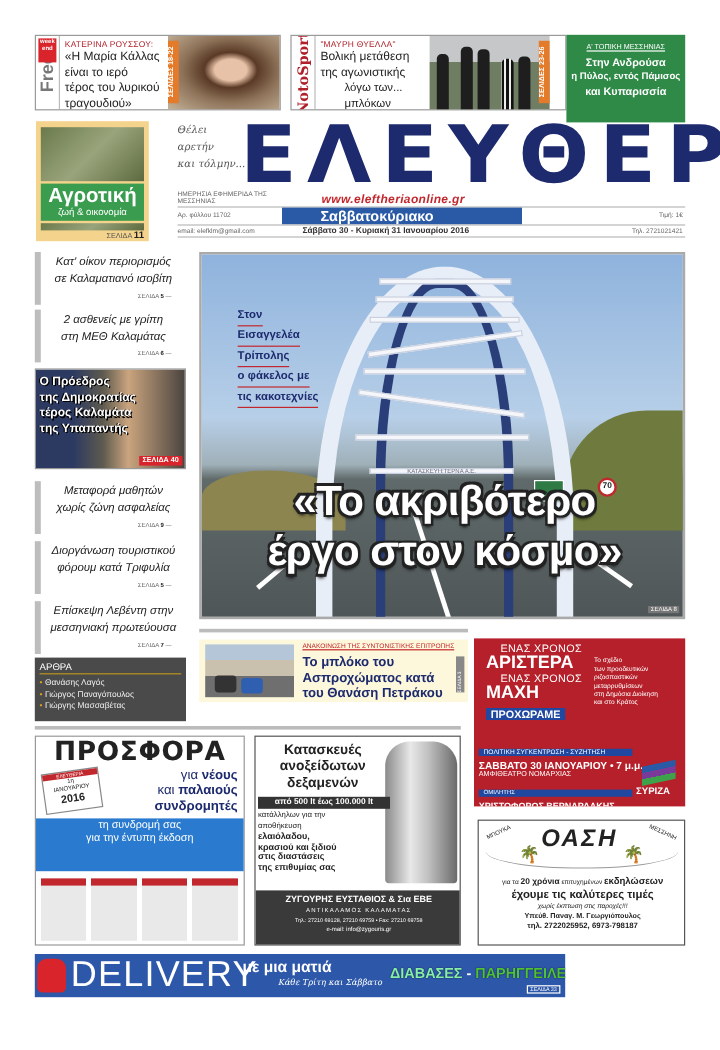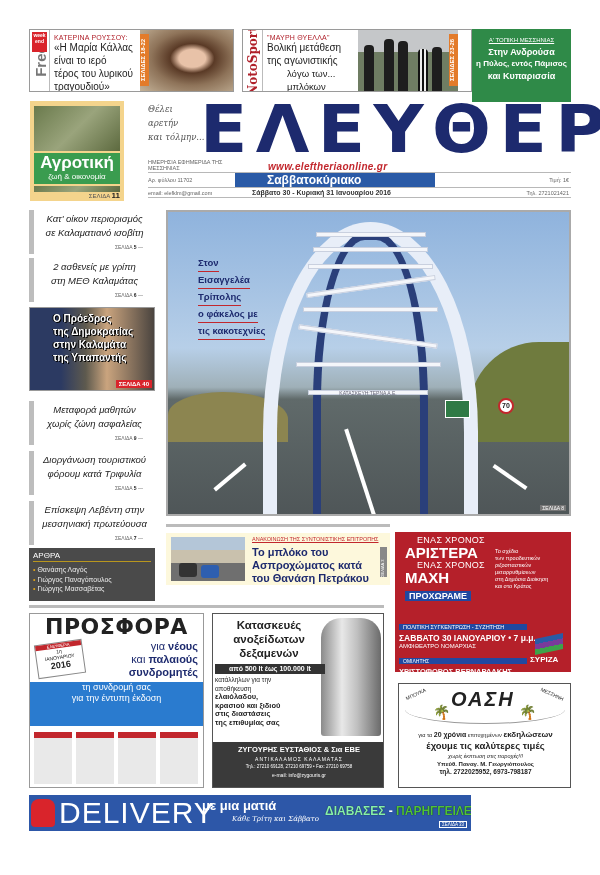--- a/index.html
+++ b/index.html
@@ -32,21 +32,21 @@
   .mast-row { position:absolute; left:148px; width:423px; border-top:1px solid #b8b8b8; font-size:5.5px; color:#666; }
   .edition-bar { position:absolute; left:235px; top:173px; width:200px; height:14px; background:#2a5aa6; color:#fff; font-weight:bold; font-size:12px; line-height:14px; padding-left:32px; }
   .date-line { position:absolute; left:252px; top:189px; font-size:7px; font-weight:bold; color:#333; }
 
   
   .teaser { position:absolute; left:29px; width:126px; border-left:5px solid #bdbdbd; text-align:center; font-style:italic; font-size:9.5px; line-height:14px; color:#222; padding-top:2px; }
   .teaser .page { display:block; text-align:right; font-style:normal; font-size:5px; color:#666; padding-right:12px; }
   .teaser .page b { color:#222; }
   .pres { position:absolute; left:29px; top:307px; width:126px; height:84px; border:1px solid #999;
      background: linear-gradient(90deg,#2c3a62 0 25%, #5e5a4e 45%, #caa47e 62%, #4a443f 100%); }
-  .pres-text { position:absolute; left:3px; top:4px; color:#fff; font-weight:bold; font-size:10px; line-height:13px; text-shadow: 1px 1px 0 #000, -1px 0 0 #000; margin-left: 20px; }
+  .pres-text { position:absolute; left:3px; top:4px; color:#fff; font-weight:bold; font-size:10px; line-height:13px; text-shadow: 1px 1px 0 #000, -1px 0 0 #000; }
   .red-page { position:absolute; right:2px; bottom:2px; background:#d9242b; color:#fff; font-size:6px; padding:1px 3px; font-weight:bold; }
   .arthra { position:absolute; left:29px; top:548px; width:126px; height:53px; background:#4a4a4a; color:#fff; padding:3px 4px; }
   .arthra-title { font-size:8px; border-bottom:1px solid #b8961e; padding-bottom:1px; margin-bottom:3px; }
   .arthra-item { font-size:7px; line-height:9.5px; color:#eee; }
   .arthra-item:before { content:"• "; color:#e0a418; }
 
   
   .main-photo { position:absolute; left:166px; top:210px; width:405px; height:306px; border:2px solid #aaa; overflow:hidden;
       background: linear-gradient(180deg,#8fb3dd 0%, #b7cfe8 45%, #9fb0b8 58%, #606a6a 62%, #4f5658 100%); }
   .hill-l { position:absolute; left:0; top:180px; width:120px; height:50px; background:#8c8550; border-radius:50% 60% 0 0; }
@@ -168,21 +168,21 @@
 <div class="teaser" style="top:258px;">
   <div>2 ασθενείς με γρίπη</div>
   <div>στη ΜΕΘ Καλαμάτας</div>
   <span class="page"><span>ΣΕΛΙΔΑ</span> <b>6</b> —</span>
 </div>
 
 <div class="pres">
   <div class="pres-text">
     <div>Ο Πρόεδρος</div>
     <div>της Δημοκρατίας</div>
-    <div>στην Καλαμάτα</div>
+    <div>τέρος Καλαμάτα</div>
     <div>της Υπαπαντής</div>
   </div>
   <div class="red-page">ΣΕΛΙΔΑ 40</div>
 </div>
 
 <div class="teaser" style="top:401px;">
   <div>Μεταφορά μαθητών</div>
   <div>χωρίς ζώνη ασφαλείας</div>
   <span class="page"><span>ΣΕΛΙΔΑ</span> <b>9</b> —</span>
 </div>
@@ -223,20 +223,24 @@
   <div class="road-line" style="left:60px;top:245px;height:40px;transform:rotate(50deg);"></div>
   <div class="road-line" style="left:340px;top:245px;height:40px;transform:rotate(-55deg);"></div>
 
   <div class="photo-kicker">
     <span>Στον</span>
     <span>Εισαγγελέα</span>
     <span>Τρίπολης</span>
     <span>ο φάκελος με</span>
     <span>τις κακοτεχνίες</span>
   </div>
+  <div class="headline">
+    <div>«Το ακριβότερο</div>
+    <div>έργο στον κόσμο»</div>
+  </div>
   <div class="photo-page">ΣΕΛΙΔΑ 8</div>
 </div>
 <div class="abs" style="left:166px;top:524px;width:224px;height:3px;background:#bbb;"></div>
 
 <div class="tractor-box">
   <div class="tractor-img">
     <div class="abs" style="left:30px;top:28px;width:18px;height:13px;background:#2e5fb0;border-radius:3px;"></div>
     <div class="abs" style="left:8px;top:26px;width:18px;height:14px;background:#333;border-radius:3px;"></div>
   </div>
   <div class="tractor-kicker">ΑΝΑΚΟΙΝΩΣΗ ΤΗΣ ΣΥΝΤΟΝΙΣΤΙΚΗΣ ΕΠΙΤΡΟΠΗΣ</div>

